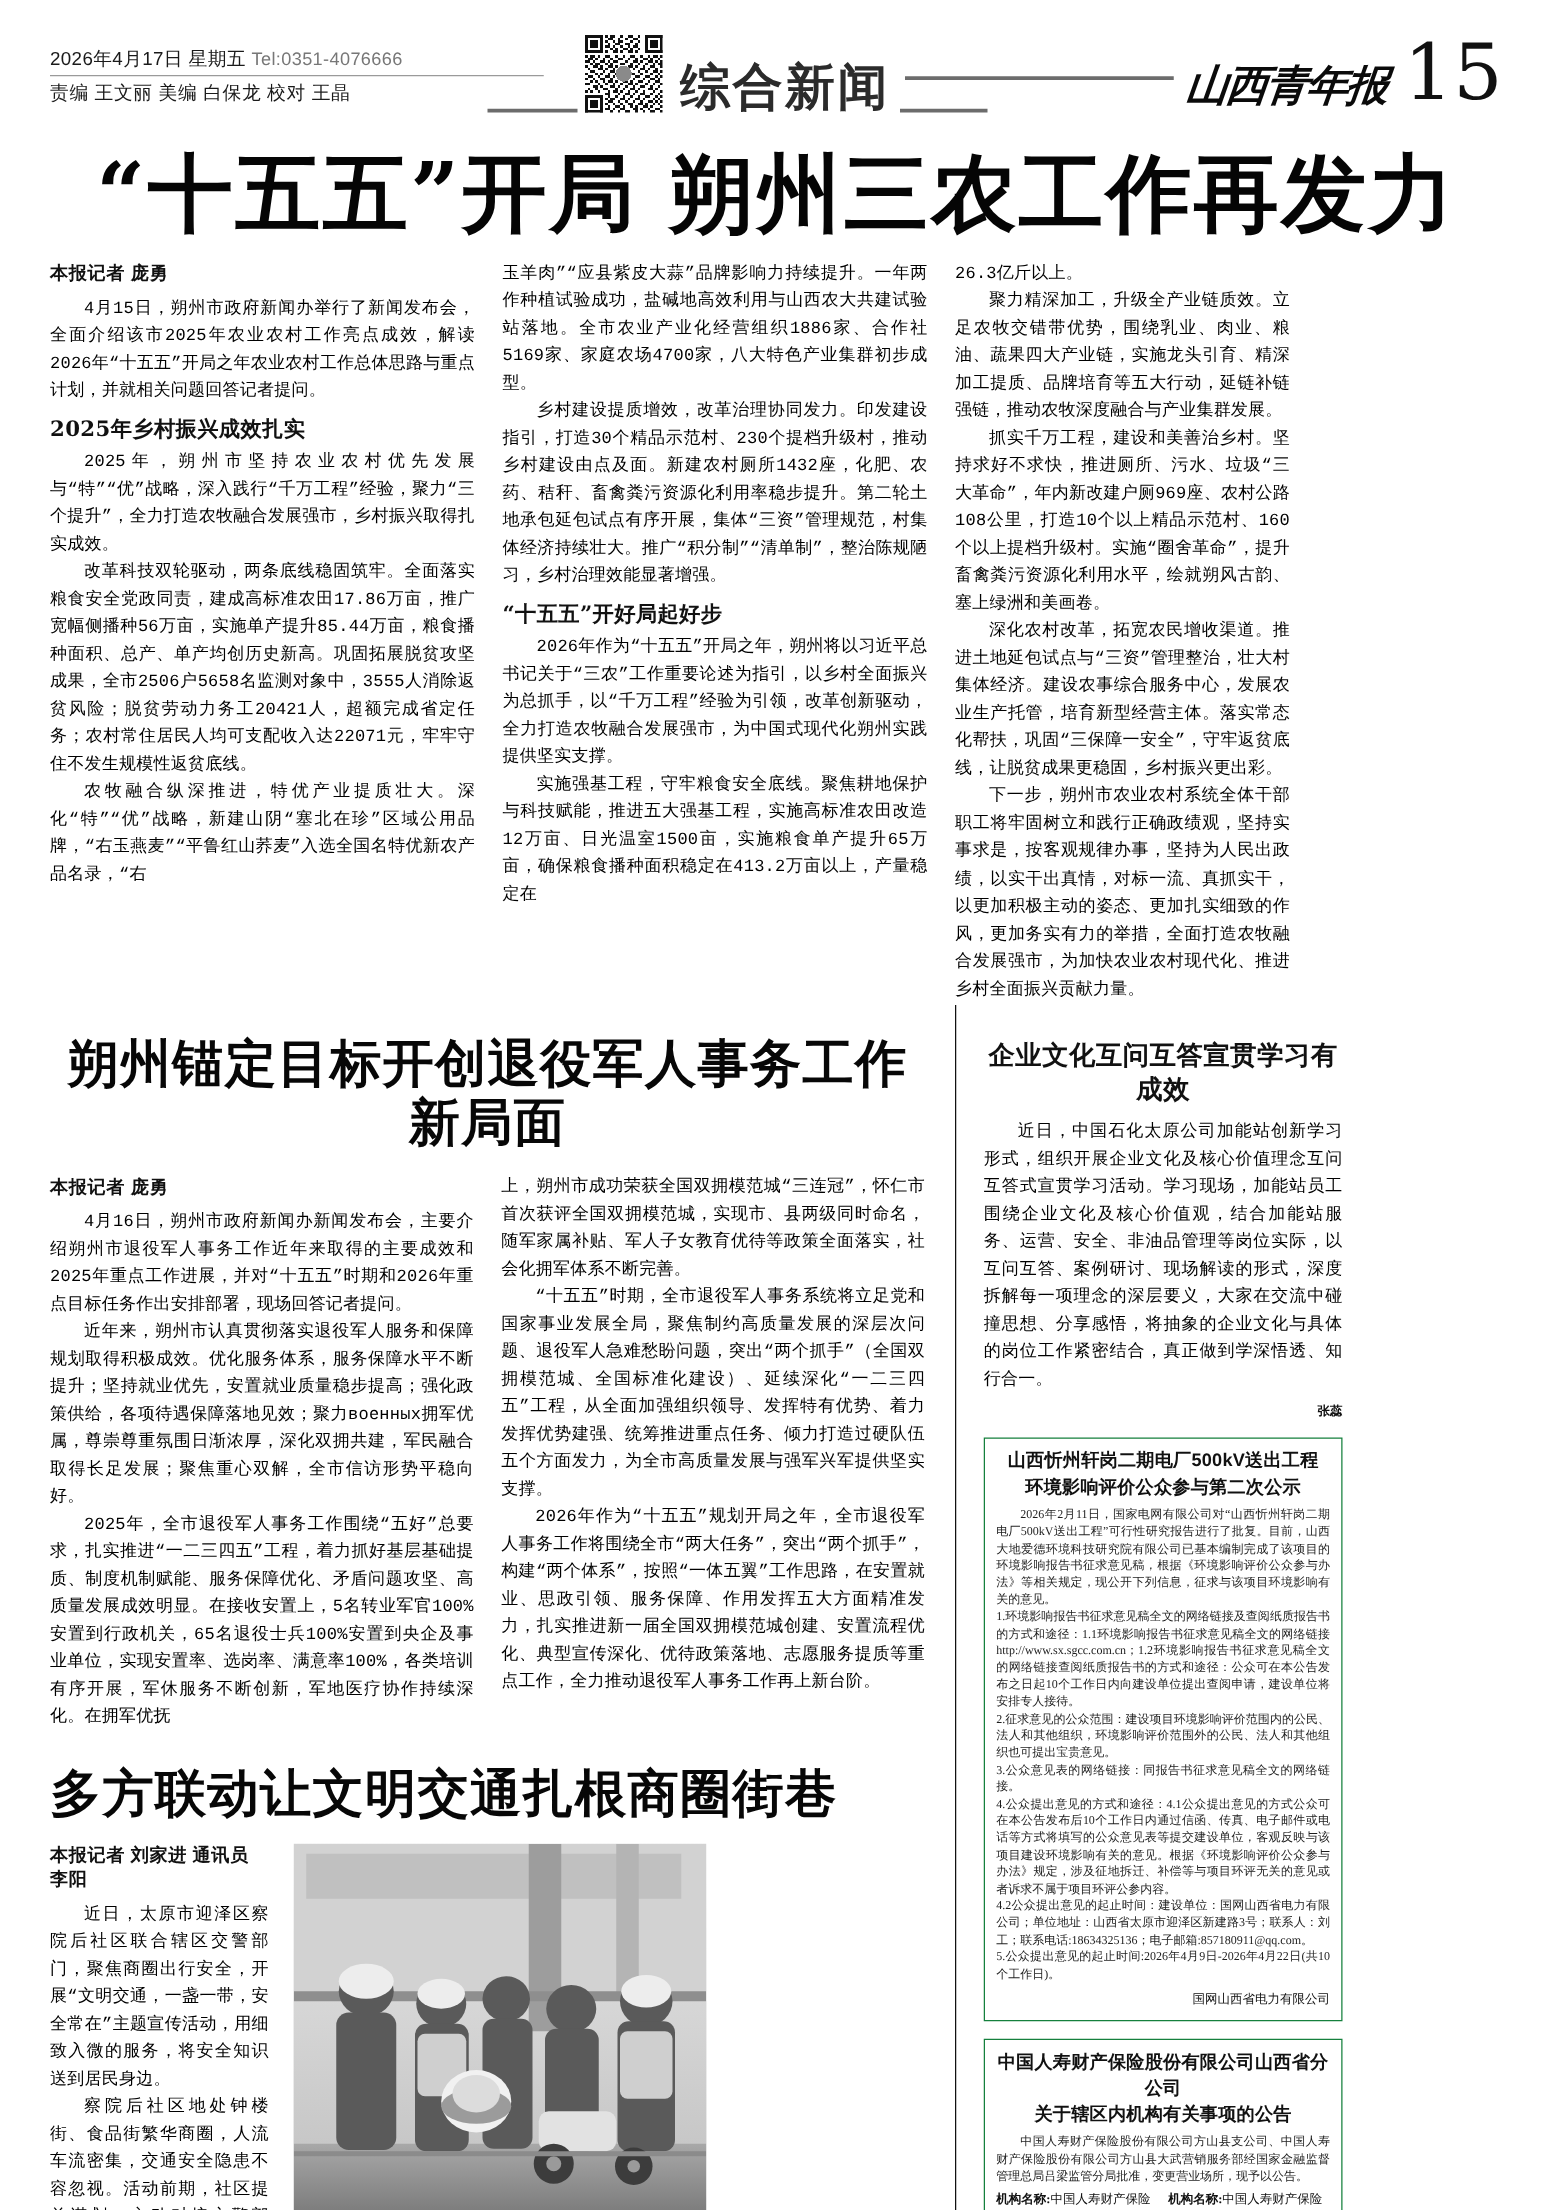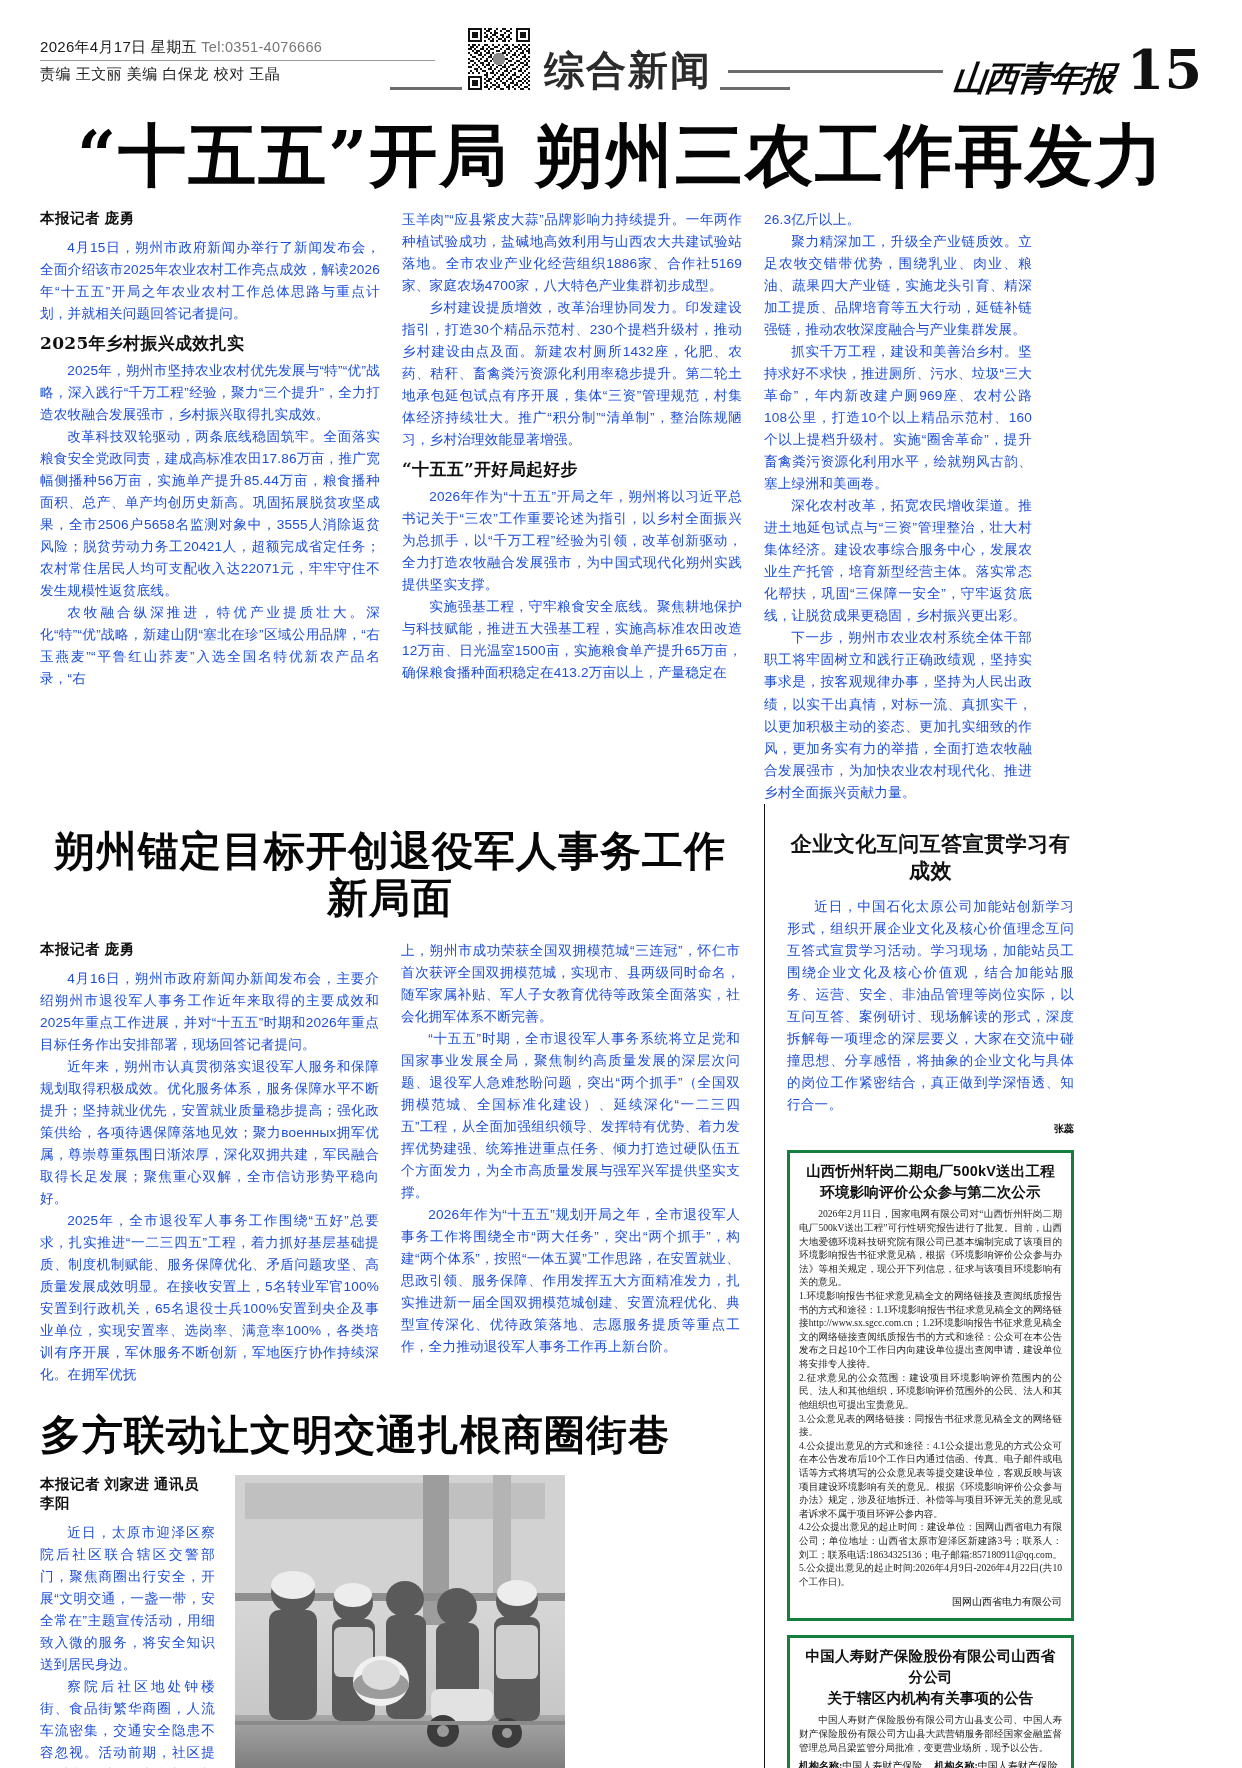--- a/index.html
+++ b/index.html
@@ -38,44 +38,44 @@
     font-family:"DejaVu Serif","Liberation Serif",serif;
     margin:0 8px; line-height:1; white-space:nowrap;
   }
   .md-right { position:absolute; right:0; top:30px; display:flex; align-items:flex-end; gap:10px;}
   .brand-rule { width:215px; height:3px; background:#6c6c6c; margin-bottom:22px;}
   .brand {
     font-family:"DejaVu Serif","Liberation Serif",serif;
     font-style:italic; font-weight:700; font-size:34px; letter-spacing:-2px;
     color:#0a0a0a; transform:skewX(-6deg); white-space:nowrap; line-height:1;
   }
-  .pageno { font-size:54px; font-weight:700; line-height:0.9; margin-left:4px;
-    font-family:"DejaVu Serif",serif;margin-top:16px; }
+  .pageno { font-size:62px; font-weight:400; line-height:0.9; margin-left:4px;
+    font-family:"DejaVu Serif",serif; }
 
   
   .lead-headline {
     margin:22px 40px 0 40px; text-align:center;
     font-family:"DejaVu Serif","Liberation Serif",serif;
     font-weight:700; font-size:68px; letter-spacing:2px; line-height:1.12;
     color:#050505;
   }
 
   
   .byline {
     font-family:"Liberation Sans","DejaVu Sans",sans-serif;
     font-weight:700; font-size:14.5px; margin:0 0 9px 0; letter-spacing:.5px;
   }
   .subhead {
     font-family:"DejaVu Serif","Liberation Serif",serif;
     font-weight:700; font-size:17px; margin:7px 0 5px 0; letter-spacing:.3px;
   }
   p.body {
     margin:0; font-size:13.6px; line-height:1.62; text-align:justify;
-    text-indent:2em; letter-spacing:.2px; color:#1d4ed8;
-    font-family:Liberation Sans, sans-serif;
+    text-indent:2em; letter-spacing:.2px; color:#000000;
+    font-family:Liberation Mono, monospace;
   }
 
   
   .art1 { margin:16px 40px 0 40px; display:flex; gap:22px; }
   .art1 .col { width:340px; }
   .art1 .col.c3 { width:268px; }
 
   
   .row2 { margin:0 40px; display:flex; gap:24px; }
   .left-block { width:700px; }
@@ -92,21 +92,21 @@
     margin:26px 0 12px 0; line-height:1.3;
   }
   .twocol { display:flex; gap:22px; }
   .twocol .col { width:339px; }
 
   .sign { text-align:right; font-size:10px; font-weight:700; margin-top:6px;
     font-family:"Liberation Sans","DejaVu Sans",sans-serif;}
 
   
   .notice {
-    border:3px solid #15803d; padding:8px 9px 9px 9px; margin-top:14px;
+    border:1px solid #15803d; padding:8px 9px 9px 9px; margin-top:14px;
   }
   .notice h4 {
     margin:0 0 4px 0; text-align:center; font-size:14.5px; font-weight:700;
     line-height:1.45; font-family:"Liberation Sans","DejaVu Sans",sans-serif;
     letter-spacing:.2px;
   }
   .notice p {
     margin:0; font-size:9.6px; line-height:1.42; text-align:justify;
     text-indent:2em; color:#1d1d1d;
     font-family:"Liberation Serif","DejaVu Serif",serif;

